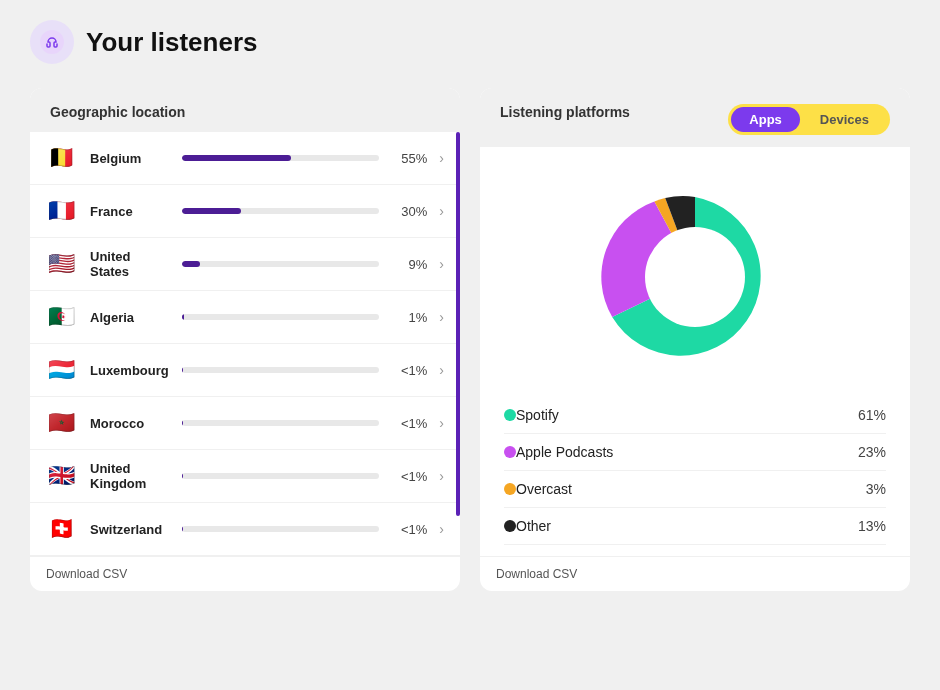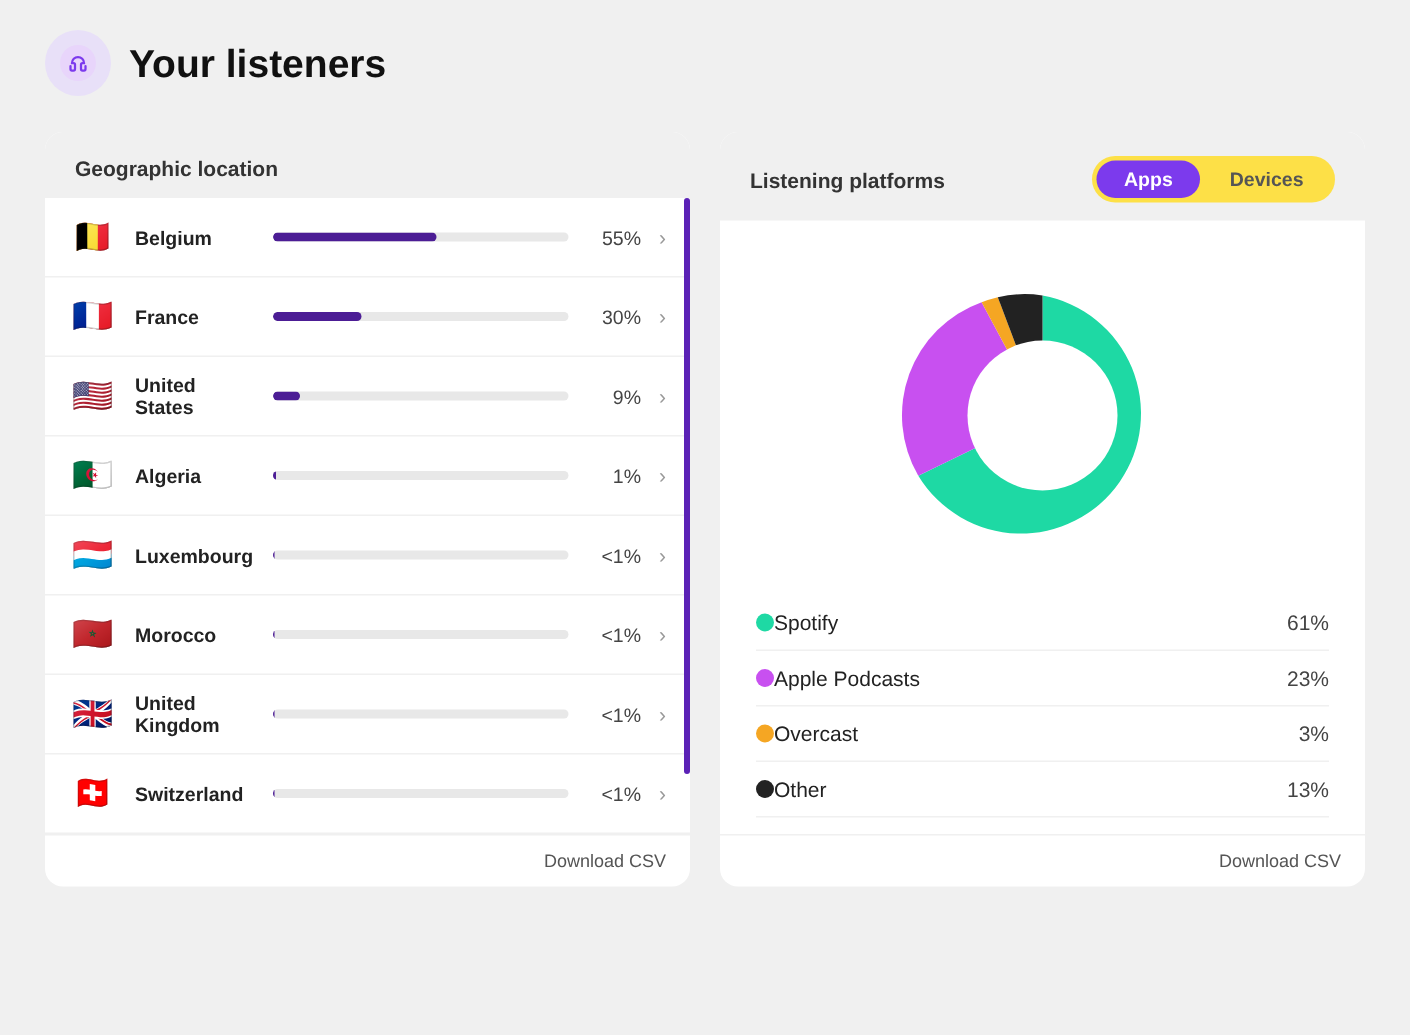--- a/index.html
+++ b/index.html
@@ -46,21 +46,20 @@
     }
     .panel {
       background: #fff;
       border-radius: 12px;
       flex: 1;
       overflow: hidden;
       position: relative;
     }
     .panel-header {
       display: flex;
-      align-items: center;
       justify-content: space-between;
       padding: 16px 20px 12px 20px;
       background: #f0f0f0;
     }
     .panel-label {
       font-size: 14px;
       font-weight: 600;
       color: #333;
     }
     .toggle-group {
@@ -145,21 +144,20 @@
     .scroll-indicator {
       width: 4px;
       background: #5b21b6;
       position: absolute;
       right: 0;
       top: 0;
       bottom: 40px;
       border-radius: 2px;
     }
     .download-csv {
-      text-align: right;
       padding: 10px 16px;
       font-size: 12px;
       color: #555;
       border-top: 1px solid #f0f0f0;
       cursor: pointer;
     }
     
     .platform-panel { display: flex; flex-direction: column; }
     .donut-wrapper {
       display: flex;

